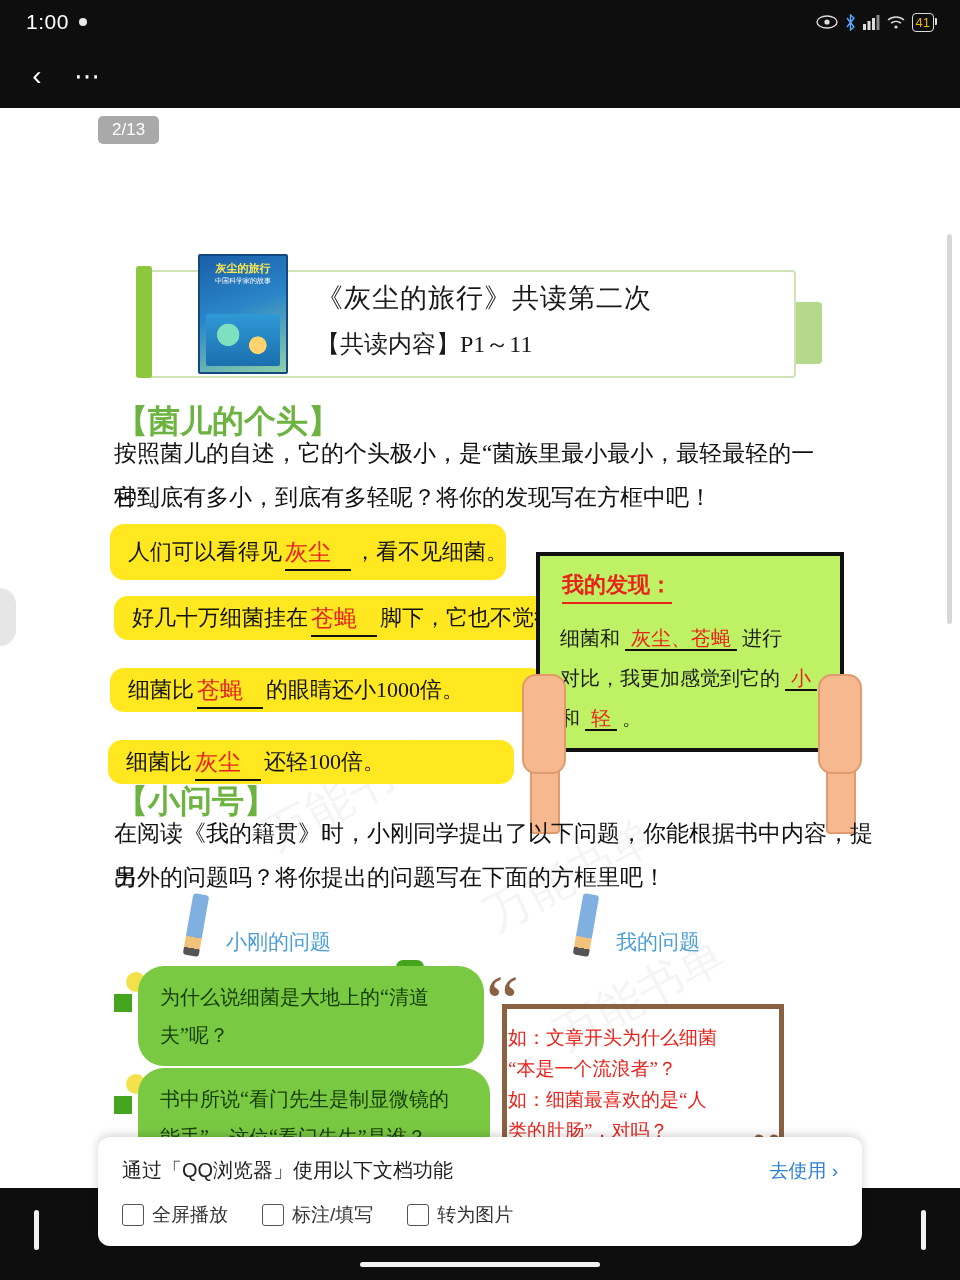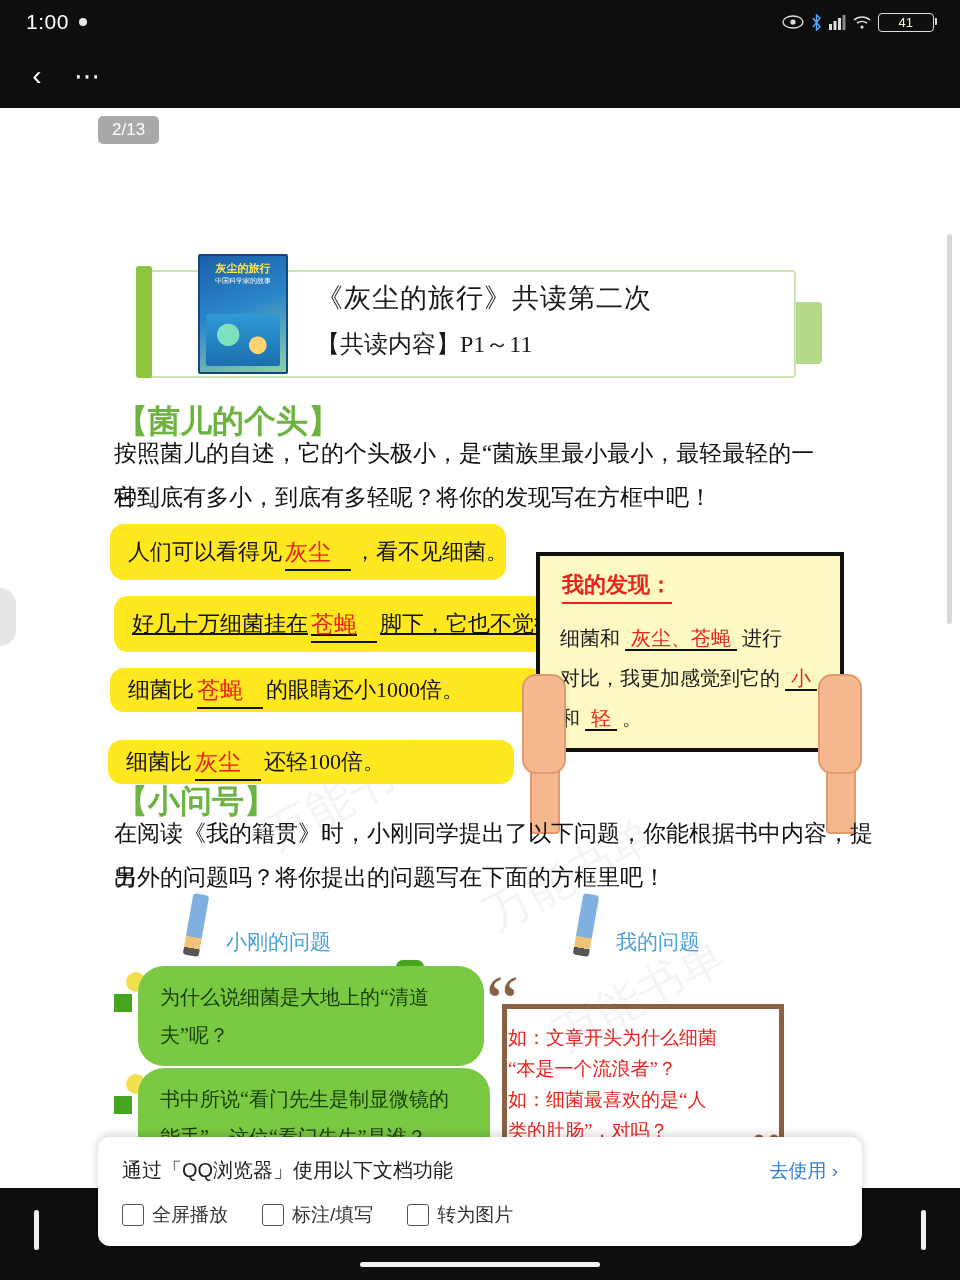--- a/index.html
+++ b/index.html
@@ -30,21 +30,21 @@
   .status-left { display: flex; align-items: center; gap: 10px; }
   .status-time { font-size: 21px; letter-spacing: .5px; }
   .status-dot {
     width: 8px; height: 8px; border-radius: 50%;
     background: #e8e8e8; display: inline-block;
   }
   .status-right { display: flex; align-items: center; gap: 7px; }
   .ico { display: inline-flex; align-items: center; }
   .batt {
     border: 1.5px solid #ddd; border-radius: 4px;
-    padding: 0 20px; font-size: 13px; color: #fef9c3;
+    padding: 0 3px; font-size: 13px; color: #eab308;
     height: 17px; display: inline-flex; align-items: center;
     position: relative;
   }
   .batt:after {
     content: ""; position: absolute; right: -4px; top: 4px;
     width: 2px; height: 7px; background: #ddd; border-radius: 0 1px 1px 0;
   }
   
   .title-bar {
     height: 64px;
@@ -185,21 +185,21 @@
     margin: 0 3px;
   }
   .blank:after {
     content: ""; position: absolute; left: 0; right: 0; bottom: -3px;
     height: 2px; background: #111;
   }
   
   .board {
     position: absolute; left: 458px; top: 348px;
     width: 300px; height: 192px;
-    border: 4px solid #111; background: #fef9c3;
+    border: 4px solid #111; background: #bef264;
   }
   .board-title {
     position: absolute; left: 22px; top: 14px;
     color: #e8231c; font-size: 22px; font-weight: bold;
     font-family: "Liberation Serif", serif;
     border-bottom: 2px solid #e8231c; padding-bottom: 2px;
   }
   .board-text {
     position: absolute; left: 20px; top: 62px; right: 16px;
     font-size: 20px; line-height: 40px;
@@ -354,21 +354,21 @@
       <div class="sec-title" style="left:38px; top:196px;">【菌儿的个头】</div>
       <div class="para" style="left:36px; top:228px; width:740px;">按照菌儿的自述，它的个头极小，是“菌族里最小最小，最轻最轻的一种”。</div>
       <div class="para" style="left:36px; top:272px; width:740px;">它到底有多小，到底有多轻呢？将你的发现写在方框中吧！</div>
 
       <div class="hl" style="left:32px; top:320px; width:360px; height:56px;">
         <span>人们可以看得见</span>
         <span class="blank">灰尘</span>
         <span>，看不见细菌。</span>
       </div>
 
-      <div class="hl" style="left:36px; top:392px; width:404px; height:56px;text-decoration:underline;">
+      <div class="hl" style="left:36px; top:392px; width:404px; height:44px;">
         <span>好几十万细菌挂在</span>
         <span class="blank">苍蝇</span>
         <span>脚下，它也不觉得重。</span>
       </div>
 
       <div class="hl" style="left:32px; top:464px; width:398px; height:44px;">
         <span>细菌比</span>
         <span class="blank">苍蝇</span>
         <span>的眼睛还小1000倍。</span>
       </div>

